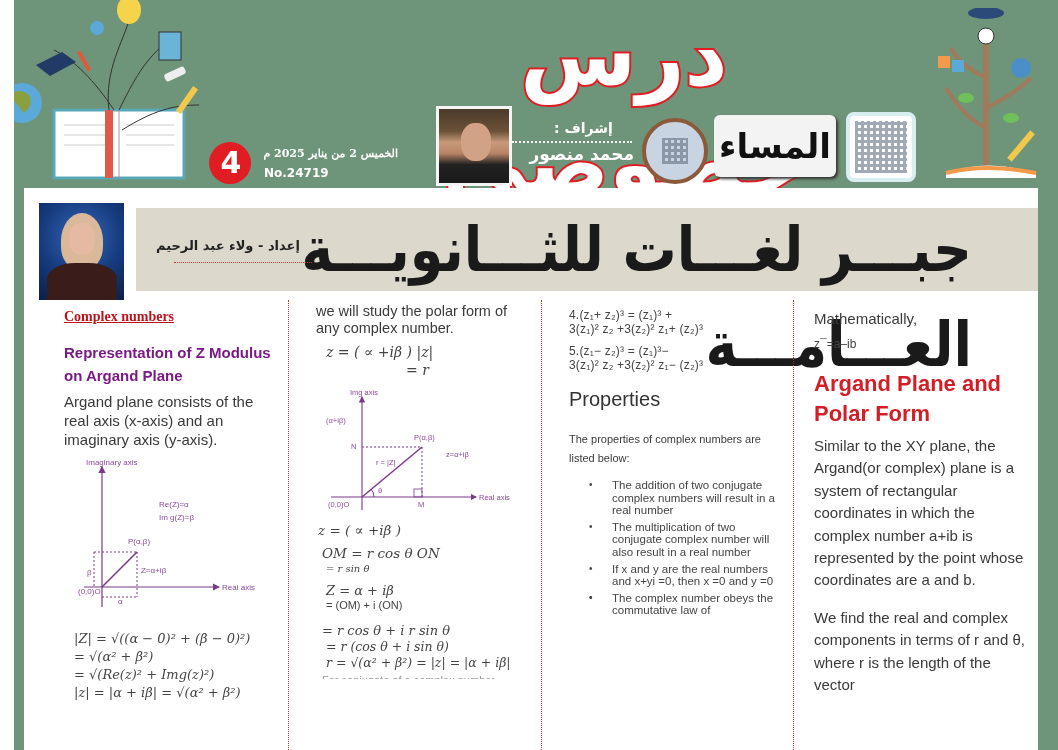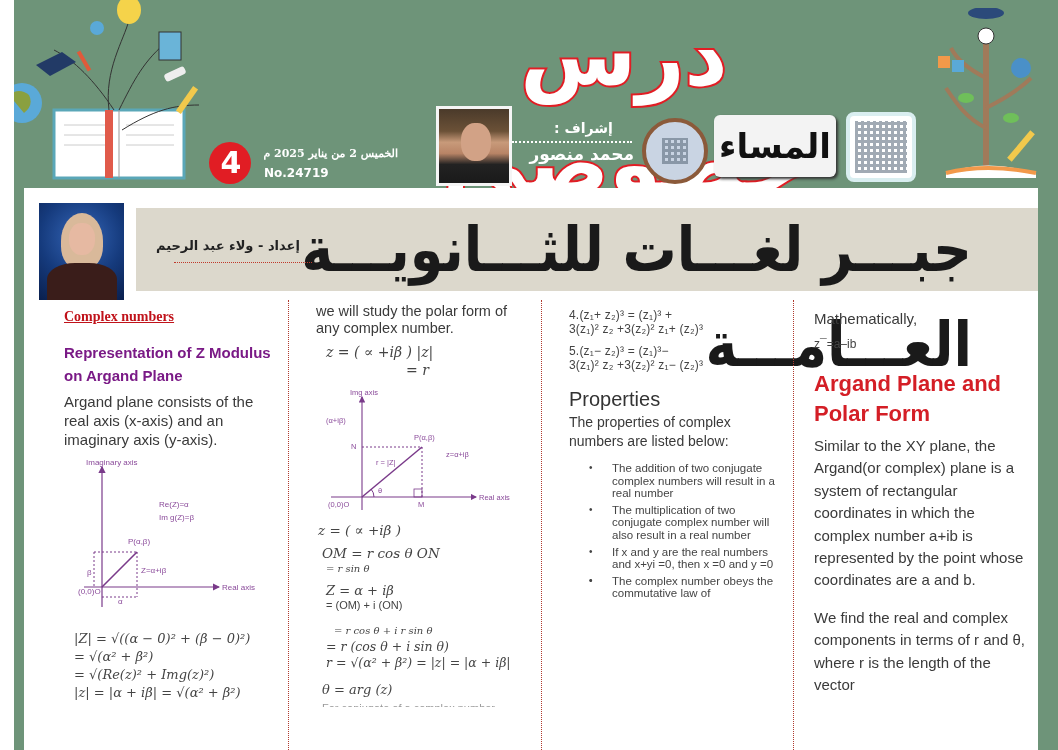--- a/index.html
+++ b/index.html
@@ -267,35 +267,34 @@
           <text x="12" y="122">(0,0)O</text>
         </g>
       </svg>
 
       <div style="margin-top:6px;">
         <div class="math" style="margin-left:2px; font-size:13.5px;">z = ( ∝ +iβ )</div>
         <div class="math" style="margin-top:6px; margin-left:6px; font-size:13.5px; line-height:16px;">OM = r cos θ  ON</div>
         <div class="math" style="margin-left:10px; font-size:10px; line-height:16px;">= r sin θ</div>
         <div class="math" style="margin-top:6px; margin-left:10px; font-size:13px; line-height:15px;">Z = α + iβ</div>
         <div class="math up" style="margin-left:10px; font-family:'Liberation Sans',sans-serif; font-size:11px; line-height:15px;">= (OM) + i (ON)</div>
-        <div class="math" style="margin-top:10px; margin-left:18px; font-size:10px; line-height:16px;">= r cos θ + i r sin θ</div>
+        <div class="math" style="margin-top:10px; margin-left:6px; font-size:13px; line-height:16px;">= r cos θ + i r sin θ</div>
         <div class="math" style="margin-left:10px; font-size:12.5px; line-height:16px;">= r (cos θ + i  sin θ)</div>
         <div class="math" style="margin-left:10px; font-size:12.5px; line-height:16px;">r = √(α² + β²) = |z| = |α + iβ|</div>
-        <div class="math" style="margin-top:10px; margin-left:6px; font-size:13px;">θ = arg (z)</div>
         <div style="margin-top:2px; margin-left:6px; font-size:11px; color:#999; height:6px; overflow:hidden; line-height:14px;">For conjugate of a complex number</div>
       </div>
     </div>
 
     <div class="col c3">
       <div class="formula-small" style="margin-top:8px;">4.(z₁+ z₂)³ = (z₁)³ +</div>
       <div class="formula-small">3(z₁)² z₂ +3(z₂)² z₁+ (z₂)³</div>
       <div class="formula-small" style="margin-top:8px;">5.(z₁− z₂)³ = (z₁)³−</div>
       <div class="formula-small">3(z₁)² z₂ +3(z₂)² z₁− (z₂)³</div>
       <div class="h-props">Properties</div>
-      <div class="body-text-lg" style="font-size:14px; line-height:18.5px; margin-top:2px;">The properties of complex numbers are listed below:</div>
+      <div class="body-text-lg" style="font-size:11px; line-height:18.5px; margin-top:19px;">The properties of complex numbers are listed below:</div>
       <ul>
         <li><span class="bullet">•</span><span>The addition of two conjugate complex numbers will result in a real number</span></li>
         <li><span class="bullet">•</span><span>The multiplication of two conjugate complex number will also result in a real number</span></li>
         <li><span class="bullet">•</span><span>If x and y are the real numbers and x+yi =0, then x =0 and y =0</span></li>
         <li><span class="bullet">•</span></li>
         <li><span class="bullet">•</span><span>The complex number obeys the commutative law of</span></li>
       </ul>
     </div>
 
     <div class="col c4">

